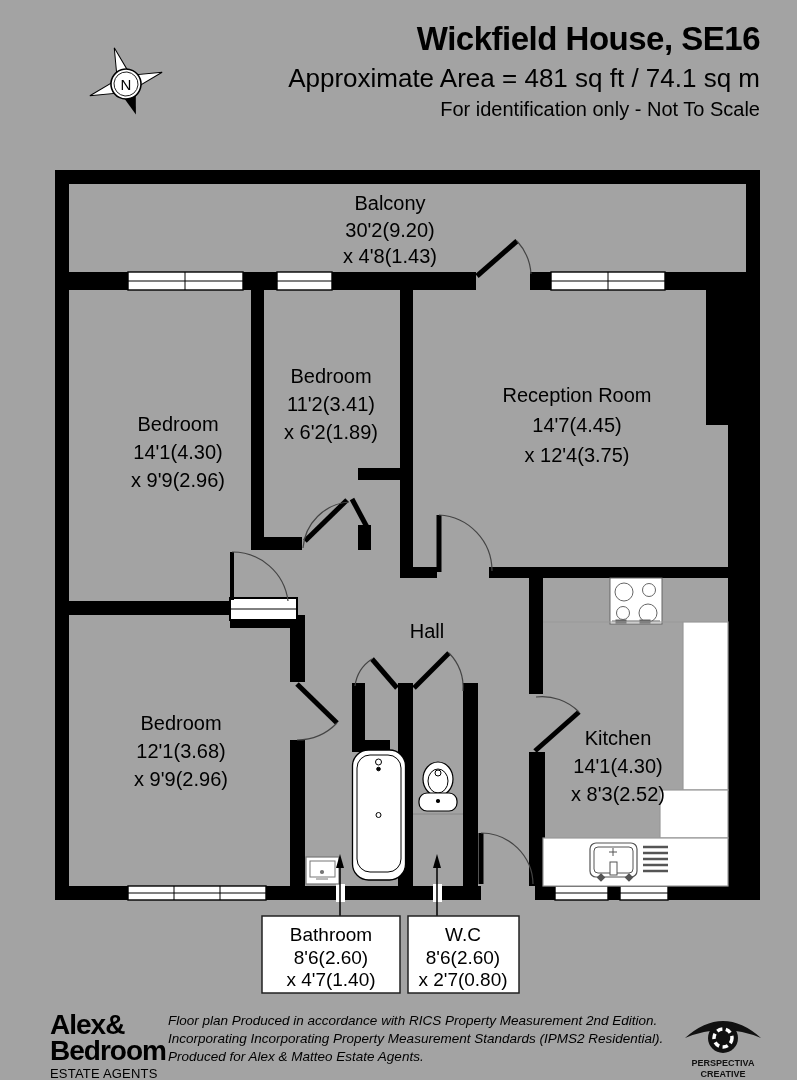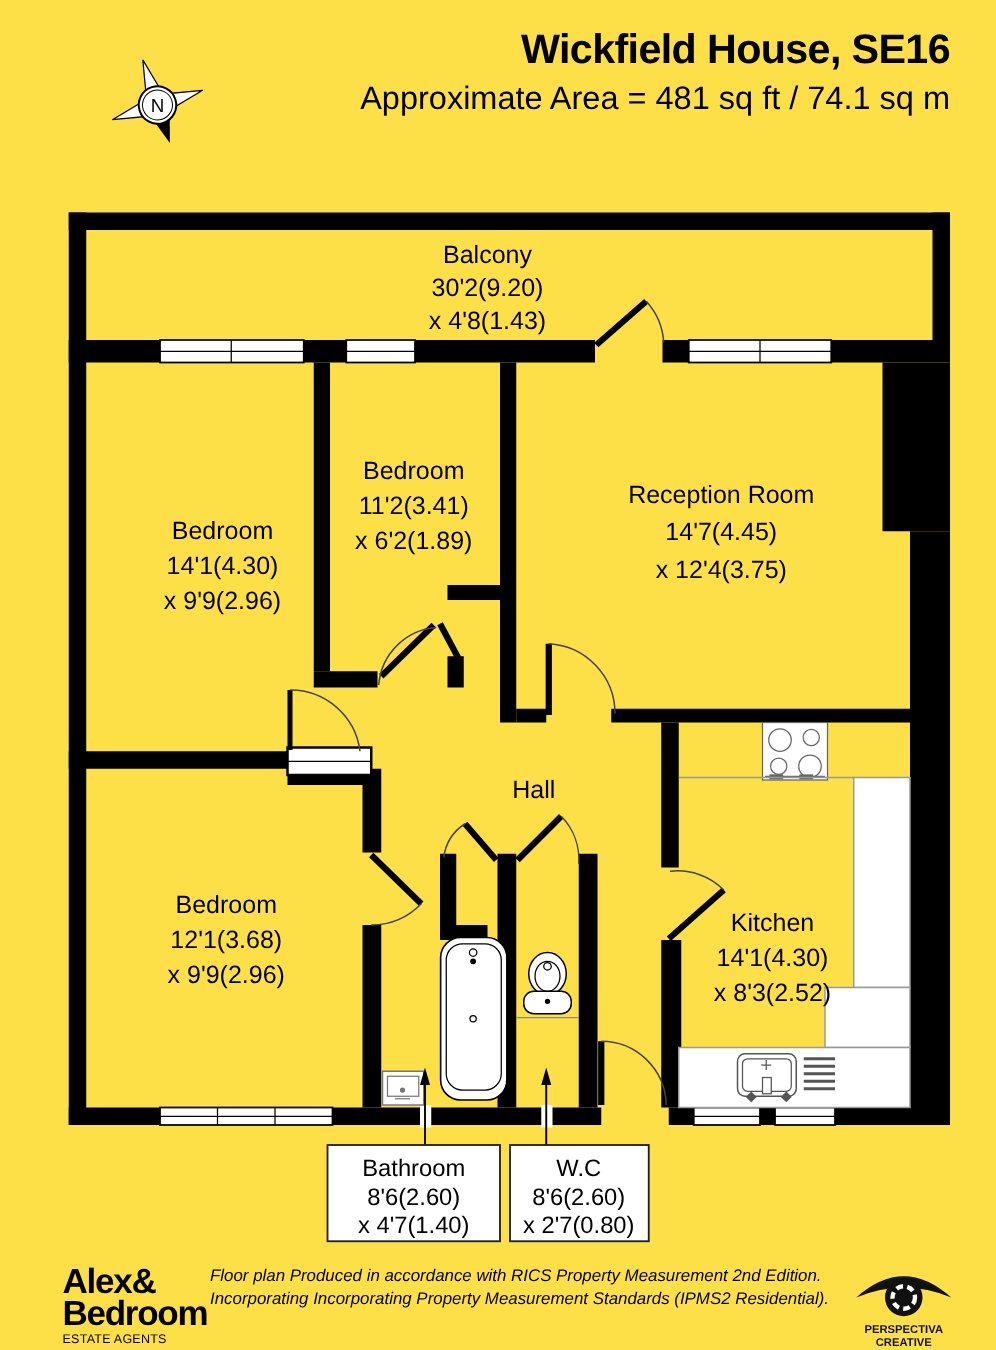--- a/index.html
+++ b/index.html
@@ -1,40 +1,41 @@
 <!DOCTYPE html>
 <html><head>
 <meta charset="utf-8">
 <style>
   html,body{margin:0;padding:0;background:#fff;}
   body{font-family:"Liberation Sans", sans-serif; color:#000;}
-  .page{position:relative;width:797px;height:1080px;background:#fde047;overflow:hidden;}
+  .page{position:relative;width:797px;height:1080px;background:#a3a3a3;overflow:hidden;}
   .header{position:absolute;top:22px;right:37px;text-align:right;}
   .header .title{font-size:33px;font-weight:bold;letter-spacing:-0.5px;line-height:1.05;}
   .header .area{font-size:26px;margin-top:8px;line-height:1.05;}
   .header .note{font-size:20px;margin-top:7px;line-height:1.05;}
   .plan-svg{position:absolute;left:0;top:0;}
   .compass-svg{position:absolute;left:88px;top:40px;}
   .agency{position:absolute;left:50px;top:1012px;width:120px;}
   .agency .l1,.agency .l2{font-size:28px;font-weight:800;line-height:0.92;letter-spacing:-1px;}
-  .agency .l3{font-size:10px;font-weight:500;letter-spacing:0.2px;margin-top:2px;}
+  .agency .l3{font-size:13px;font-weight:500;letter-spacing:0.2px;margin-top:2px;}
   .disclaimer{position:absolute;left:168px;top:1012px;width:505px;font-size:13.5px;line-height:1.34;font-style:italic;}
   .creative-svg{position:absolute;left:680px;top:1004px;}
   svg text{font-family:"Liberation Sans", sans-serif;}
   .roomlabel{font-size:20px;fill:#000;}
   .boxlabel{font-size:19px;fill:#000;}
 </style>
 </head>
 <body>
 
 <div class="page">
 
   <div class="header">
     <div class="title">Wickfield House, SE16</div>
     <div class="area">Approximate Area = 481 sq ft / 74.1 sq m</div>
+    <div class="note">For identification only - Not To Scale</div>
   </div>
 
   <svg class="compass-svg" width="80" height="95" viewBox="0 0 80 95">
     <g transform="translate(38,44) rotate(-18)">
       <path d="M0,-38 L6.5,-9 L0,-14 L-6.5,-9 Z" fill="#fff" stroke="#000" stroke-width="1"></path>
       <path d="M38,0 L9,6.5 L14,0 L9,-6.5 Z" fill="#fff" stroke="#000" stroke-width="1"></path>
       <path d="M-38,0 L-9,6.5 L-14,0 L-9,-6.5 Z" fill="#fff" stroke="#000" stroke-width="1"></path>
       <path d="M0,32 L8,7 L-8,7 Z" fill="#000"></path>
       <circle r="15" fill="#fff" stroke="#000" stroke-width="1.6"></circle>
       <circle r="12" fill="#fff" stroke="#000" stroke-width="0.8"></circle>
@@ -261,20 +262,21 @@
 
   <div class="agency">
     <div class="l1">Alex&amp;</div>
     <div class="l2">Bedroom</div>
     <div class="l3">ESTATE AGENTS</div>
   </div>
 
   <div class="disclaimer">
     <div>Floor plan Produced in accordance with RICS Property Measurement 2nd Edition.</div>
     <div>Incorporating Incorporating Property Measurement Standards (IPMS2  Residential).</div>
+    <div>Produced for Alex &amp; Matteo Estate Agents.</div>
   </div>
 
   <svg class="creative-svg" width="86" height="78" viewBox="0 0 86 78">
     <path d="M5,34 Q43,0 81,34 Q43,18 5,34 Z" fill="#111"></path>
     <circle cx="43" cy="34" r="15" fill="#111"></circle>
     <circle cx="43" cy="34" r="9" fill="none" stroke="#fff" stroke-width="3.5" stroke-dasharray="5.5 3.5"></circle>
     <circle cx="43" cy="34" r="3.5" fill="#111"></circle>
     <text x="43" y="62" text-anchor="middle" font-size="9" font-weight="bold" fill="#111">PERSPECTIVA</text>
     <text x="43" y="73" text-anchor="middle" font-size="9" font-weight="bold" fill="#111">CREATIVE</text>
   </svg>

